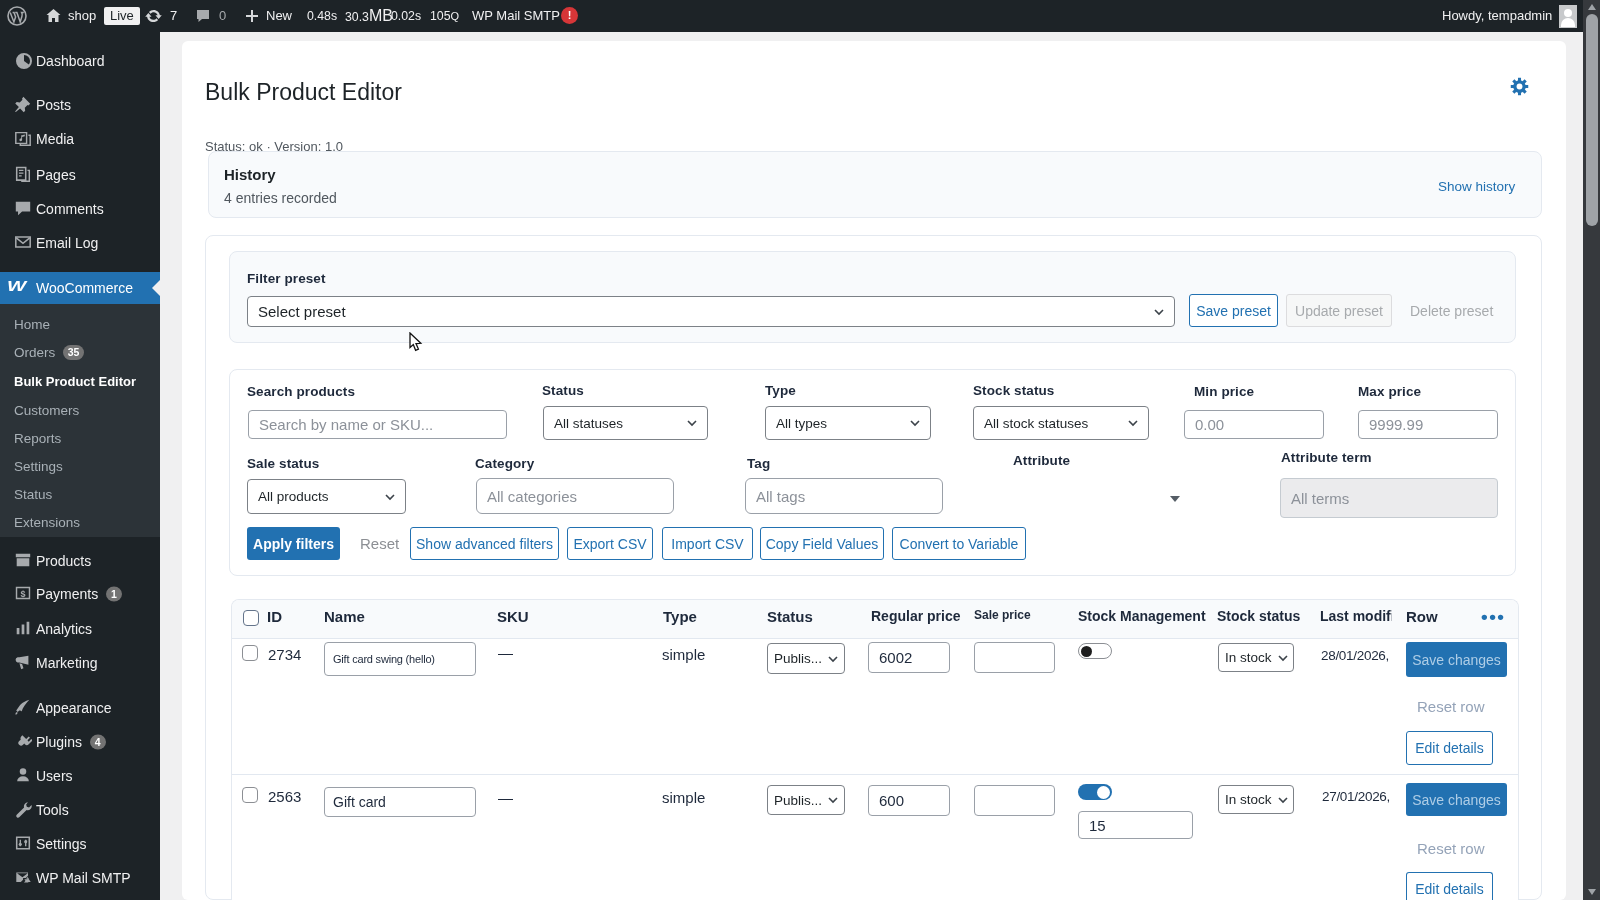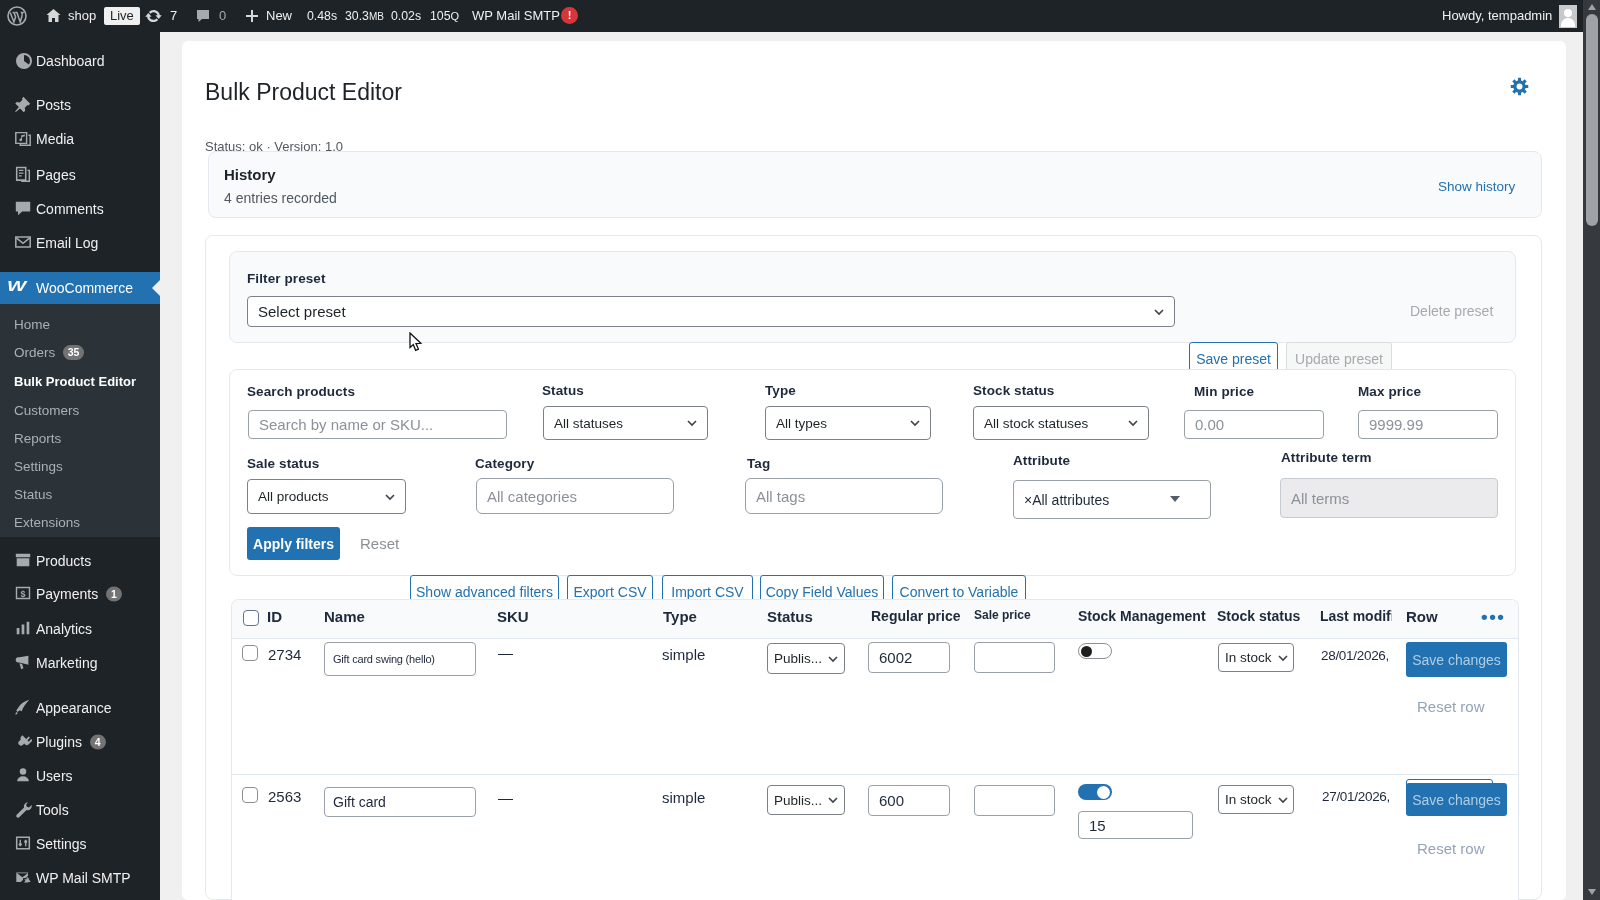--- a/index.html
+++ b/index.html
@@ -25,21 +25,21 @@
 #panel { position:absolute; left:22px; top:9px; width:1384px; height:859px; background:#fff; border-radius:6px; }
 h1 { font-size:23px; font-weight:500; color:#1d2327; }
 .card { position:absolute; background:#f8fafc; border:1px solid #e4e9f0; border-radius:8px; }
 .whitecard { position:absolute; background:#fff; border:1px solid #e4e9f0; border-radius:8px; }
 label.f { position:absolute; font-size:13.5px; font-weight:700; color:#1e293b; letter-spacing:0.1px; }
 .inp { position:absolute; background:#fff; border:1px solid #9aa0a8; border-radius:4px; font-size:15px; color:#1e293b; padding:0 10px; display:flex; align-items:center; }
 .inp.ph { color:#8c9199; }
 .sel { position:absolute; background:#fff; border:1px solid #7c8187; border-radius:4px; font-size:15px; color:#1d2327; padding:0 10px; display:flex; align-items:center; justify-content:space-between; }
 .chev { width:10px; height:10px; flex:none; margin-left:6px; }
 .btn-blue { position:absolute; background:#2271b1; color:#fff; border-radius:3px; font-size:14px; display:flex; align-items:center; justify-content:center; }
-.btn-out { position:absolute; background:#fff; color:#2271b1; border:1px solid #2271b1; border-radius:3px; font-size:14px; display:flex; align-items:center; justify-content:center;margin-top:48px; }
+.btn-out { position:absolute; background:#fff; color:#2271b1; border:1px solid #2271b1; border-radius:3px; font-size:14px; display:flex; align-items:center; justify-content:center; }
 .muted { color:#8c8f94; }
 
 
 #sbar { position:absolute; left:1583px; top:0; width:17px; height:900px; background:#36393d; z-index:60; }
 #sbar .thumb { position:absolute; left:2.5px; top:14px; width:12px; height:212px; background:#9fa3a7; border-radius:6px; }
 </style>
 </head>
 <body>
 
 <div id="adminbar">
@@ -58,21 +58,21 @@
   <div class="it" style="left:170px">7</div>
   <svg class="abs" style="left:196px;top:9px" width="14" height="14" viewBox="0 0 14 14">
     <path d="M1 1 H13 V10 H6 L2.5 13 V10 H1 Z" fill="#a7aaad"></path>
   </svg>
   <div class="it muted" style="left:219px;color:#a7aaad">0</div>
   <svg class="abs" style="left:246px;top:10px" width="12" height="12" viewBox="0 0 12 12">
     <path d="M5 0 H7 V5 H12 V7 H7 V12 H5 V7 H0 V5 H5 Z" fill="#d5d7d9"></path>
   </svg>
   <div class="it" style="left:266px">New</div>
   <div class="it" style="left:307px;font-size:12.3px">0.48s</div>
-    <div class="it" style="left:345px;font-size:12.3px">30.3<span style="font-size:10px">MB</span></div>
+    <div class="it" style="left:345px;font-size:12.3px">30.3<span style="font-size:16px">MB</span></div>
     <div class="it" style="left:391px;font-size:12.3px">0.02s</div>
     <div class="it" style="left:430px;font-size:12.3px">105<span style="font-size:11px">Q</span></div>
   <div class="it" style="left:472px">WP Mail SMTP</div>
   <div class="abs" style="left:561px;top:7px;width:17px;height:17px;border-radius:50%;background:#d63638;color:#fff;font-size:11px;font-weight:bold;text-align:center;line-height:17px;">!</div>
   <div class="it" style="left:1442px">Howdy, tempadmin</div>
   <div class="abs" style="left:1559px;top:5px;width:18px;height:23px;background:#c7c9cb;">
     <div class="abs" style="left:5px;top:4px;width:8px;height:8px;border-radius:50%;background:#fff"></div>
     <div class="abs" style="left:2px;top:13px;width:14px;height:9px;border-radius:7px 7px 0 0;background:#fff"></div>
   </div>
 </div>
@@ -307,23 +307,20 @@
       <span>All products</span>
     <svg class="chev" viewBox="0 0 10 10">
         <path d="M1 3 L5 7 L9 3" fill="none" stroke="#3c434a" stroke-width="1.6"></path>
       </svg>
     </div>
   <label class="f" style="left:315px;top:424px;">Category</label>
   <div class="inp ph" style="left:316px;top:446px;width:198px;height:36px;border-radius:6px;">All categories</div>
   <label class="f" style="left:587px;top:424px;">Tag</label>
   <div class="inp ph" style="left:585px;top:446px;width:198px;height:36px;border-radius:6px;">All tags</div>
   <label class="f" style="left:853px;top:421px;">Attribute</label>
-  <div class="inp" style="left:853px;top:448px;width:198px;height:39px;border-radius:4px;">
-      <span style="font-size:14px;">×All attributes</span>
-    </div>
   <div class="abs" style="left:1010px;top:464px;width:0;height:0;border-left:5px solid transparent;border-right:5px solid transparent;border-top:6px solid #555d66;"></div>
   <label class="f" style="left:1121px;top:418px;">Attribute term</label>
   <div class="inp ph" style="left:1120px;top:446px;width:218px;height:40px;background:#ebebed;border-color:#c5cbd1;border-radius:4px;">All terms</div>
 
   <div class="btn-blue" style="left:87px;top:495px;width:93px;height:33px;font-weight:600;">Apply filters</div>
   <div class="abs muted" style="left:200px;top:503px;font-size:15px;">Reset</div>
   <div class="btn-out" style="left:250px;top:495px;width:149px;height:33px;">Show advanced filters</div>
   <div class="btn-out" style="left:407px;top:495px;width:86px;height:33px;">Export CSV</div>
   <div class="btn-out" style="left:502px;top:495px;width:91px;height:33px;">Import CSV</div>
   <div class="btn-out" style="left:600px;top:495px;width:124px;height:33px;">Copy Field Values</div>

